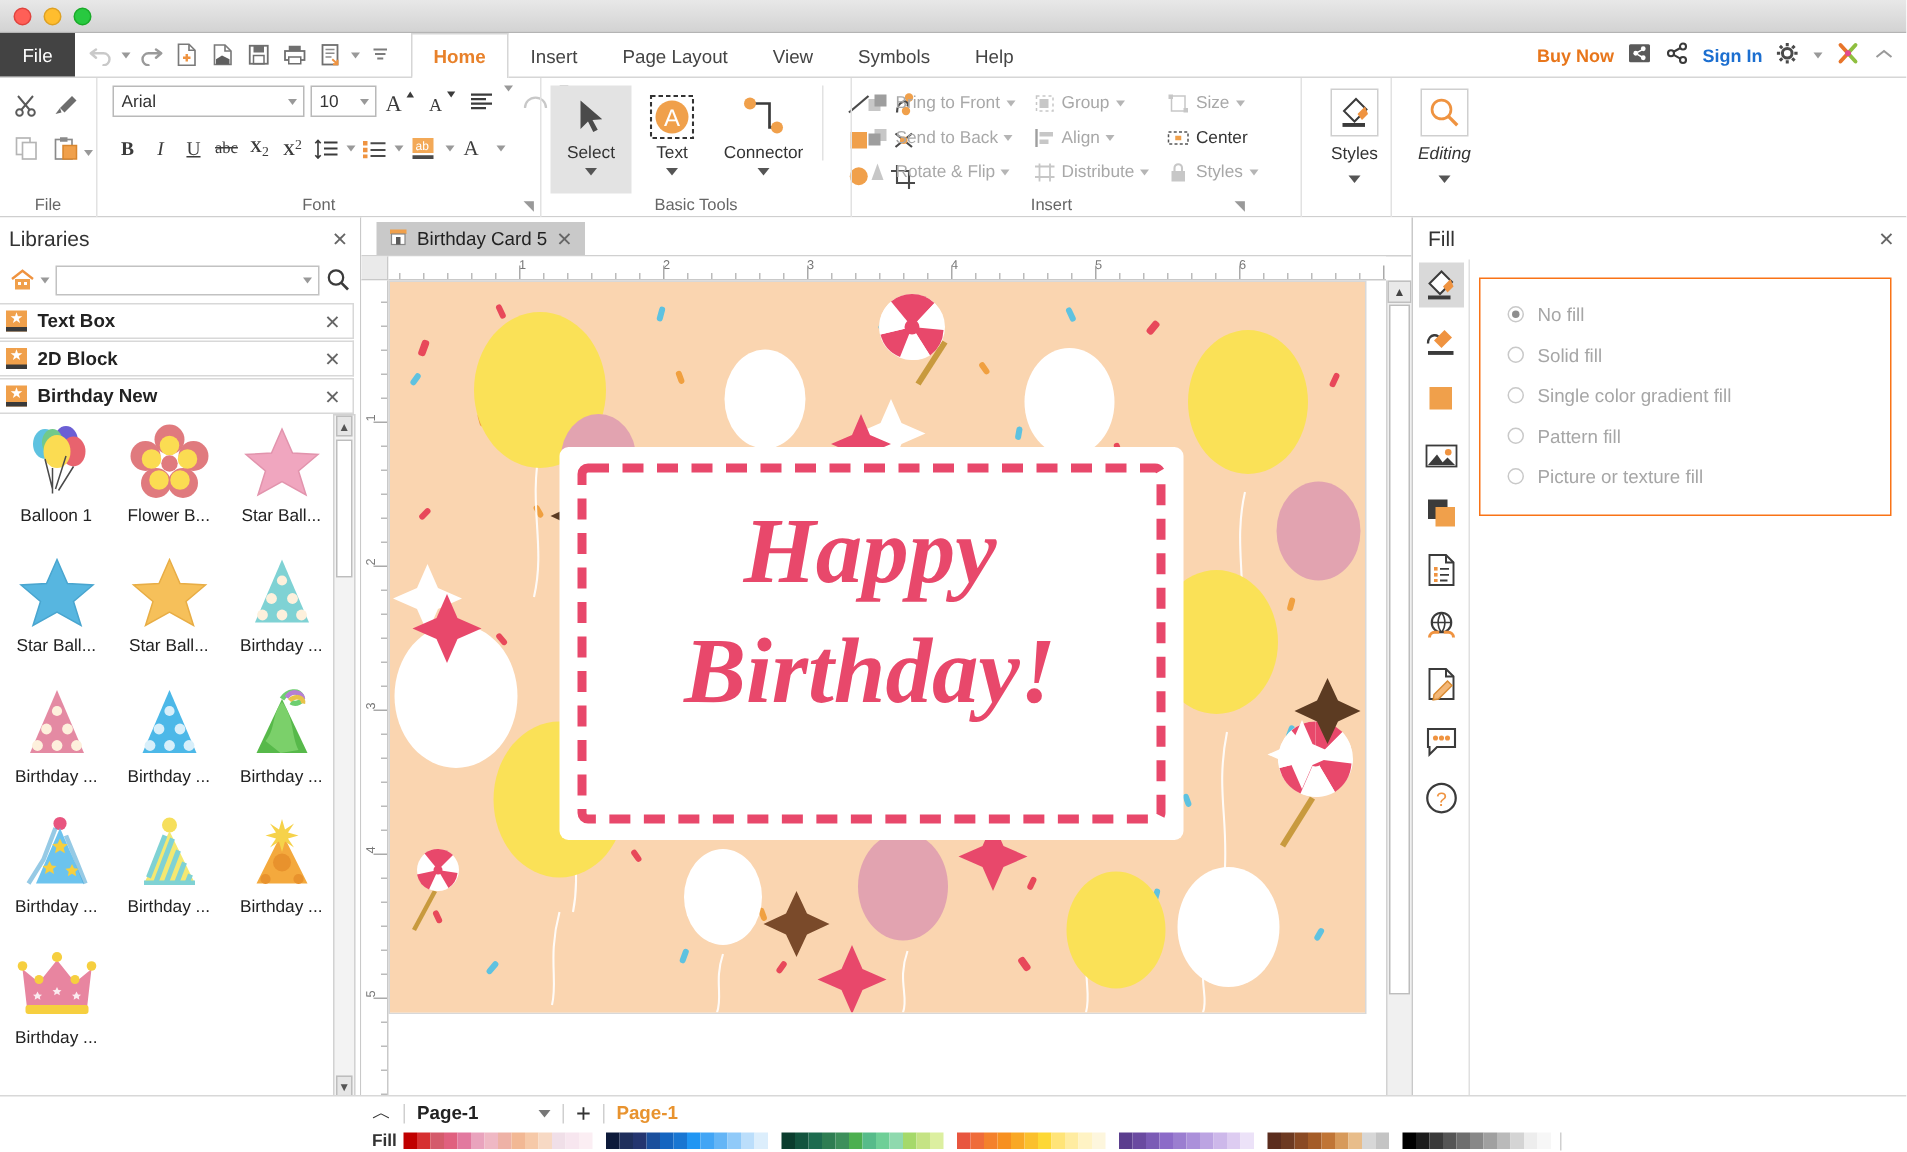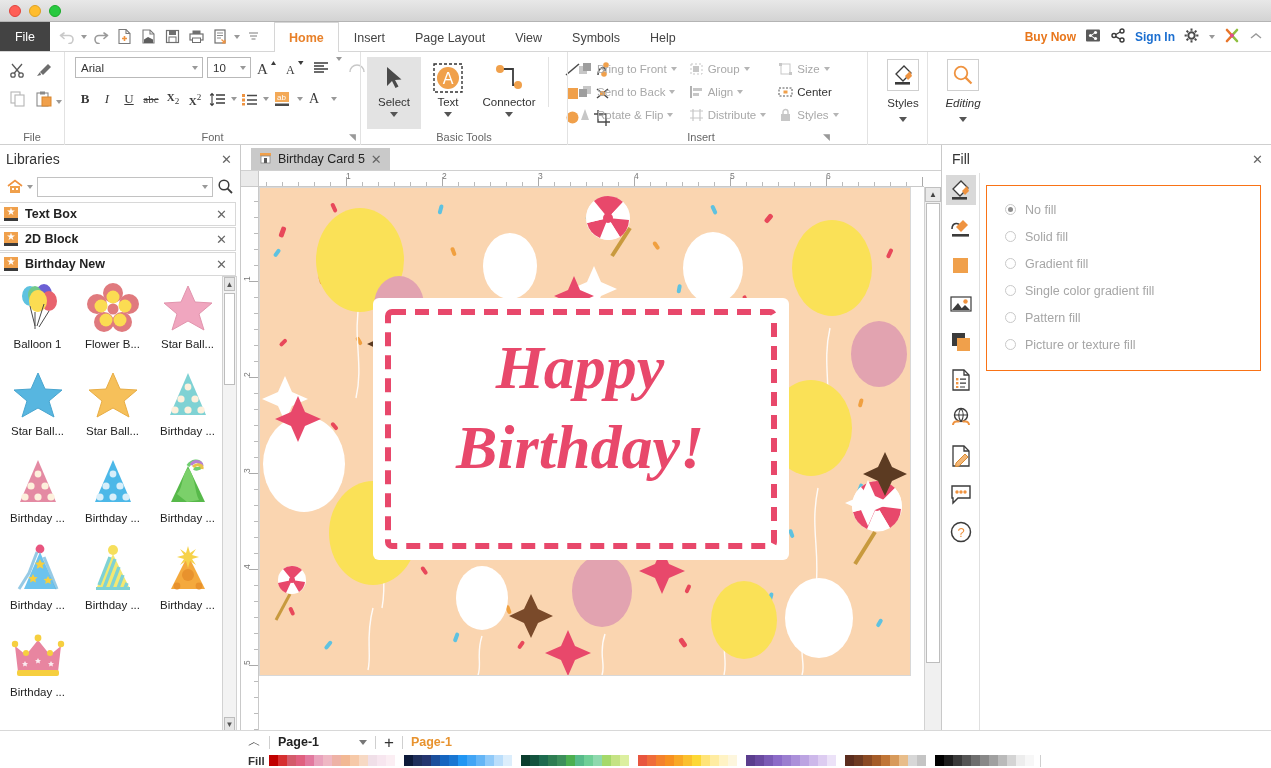--- a/index.html
+++ b/index.html
@@ -1333,24 +1333,20 @@
         </div>
         <div class="rd-content">
           <div class="fillBox">
             <div class="radioRow">
               <span class="radio on"></span>
               <span class="rl">No fill</span>
             </div>
             <div class="radioRow">
               <span class="radio"></span>
               <span class="rl">Solid fill</span>
-            </div>
-            <div class="radioRow">
-              <span class="radio"></span>
-              <span class="rl">Gradient fill</span>
             </div>
             <div class="radioRow">
               <span class="radio"></span>
               <span class="rl">Single color gradient fill</span>
             </div>
             <div class="radioRow">
               <span class="radio"></span>
               <span class="rl">Pattern fill</span>
             </div>
             <div class="radioRow">

